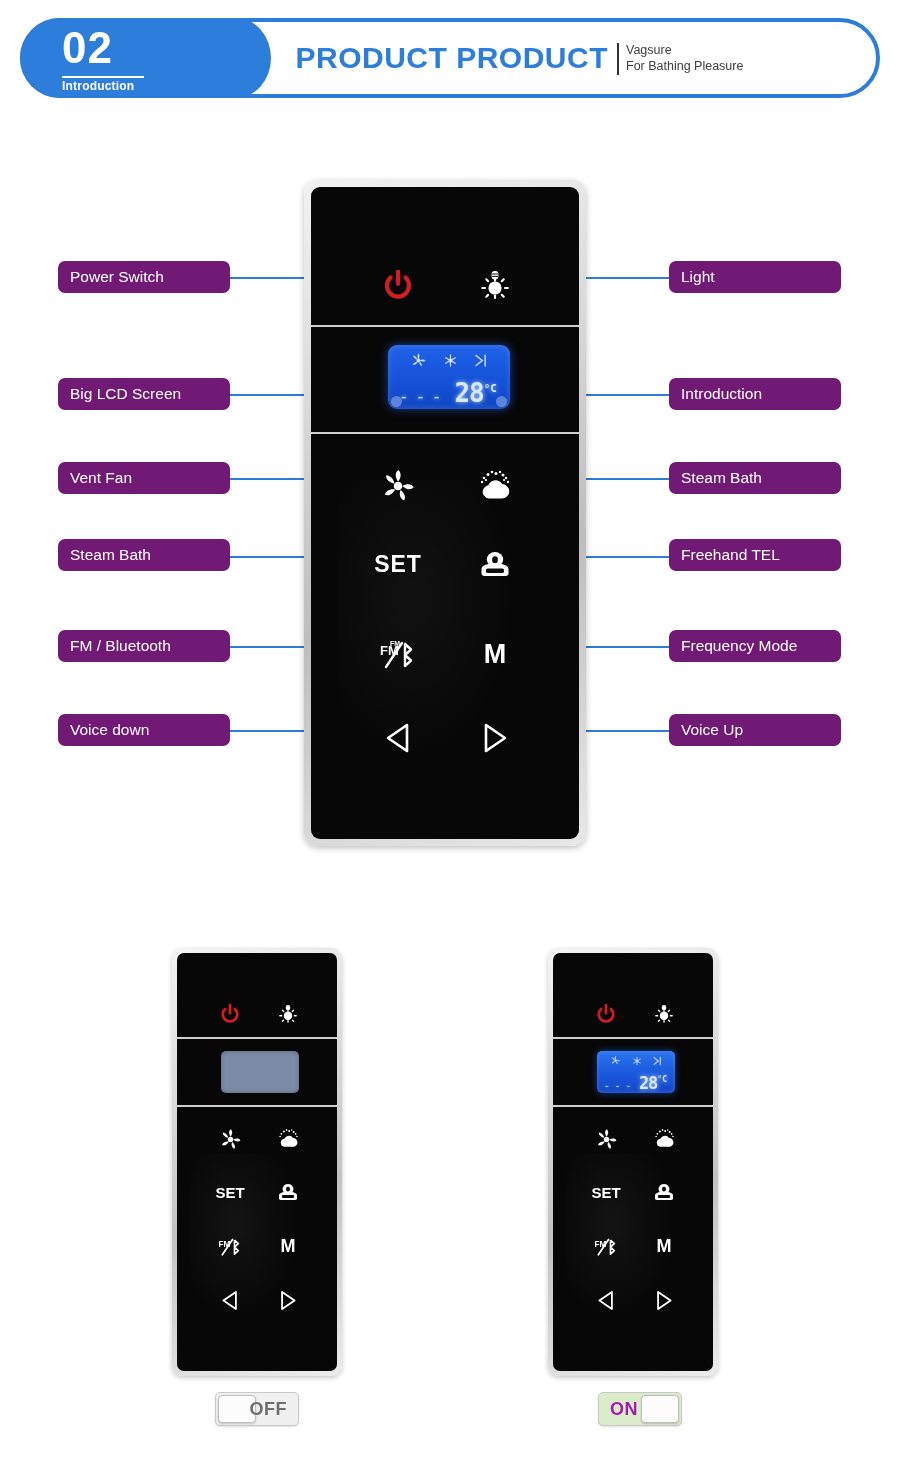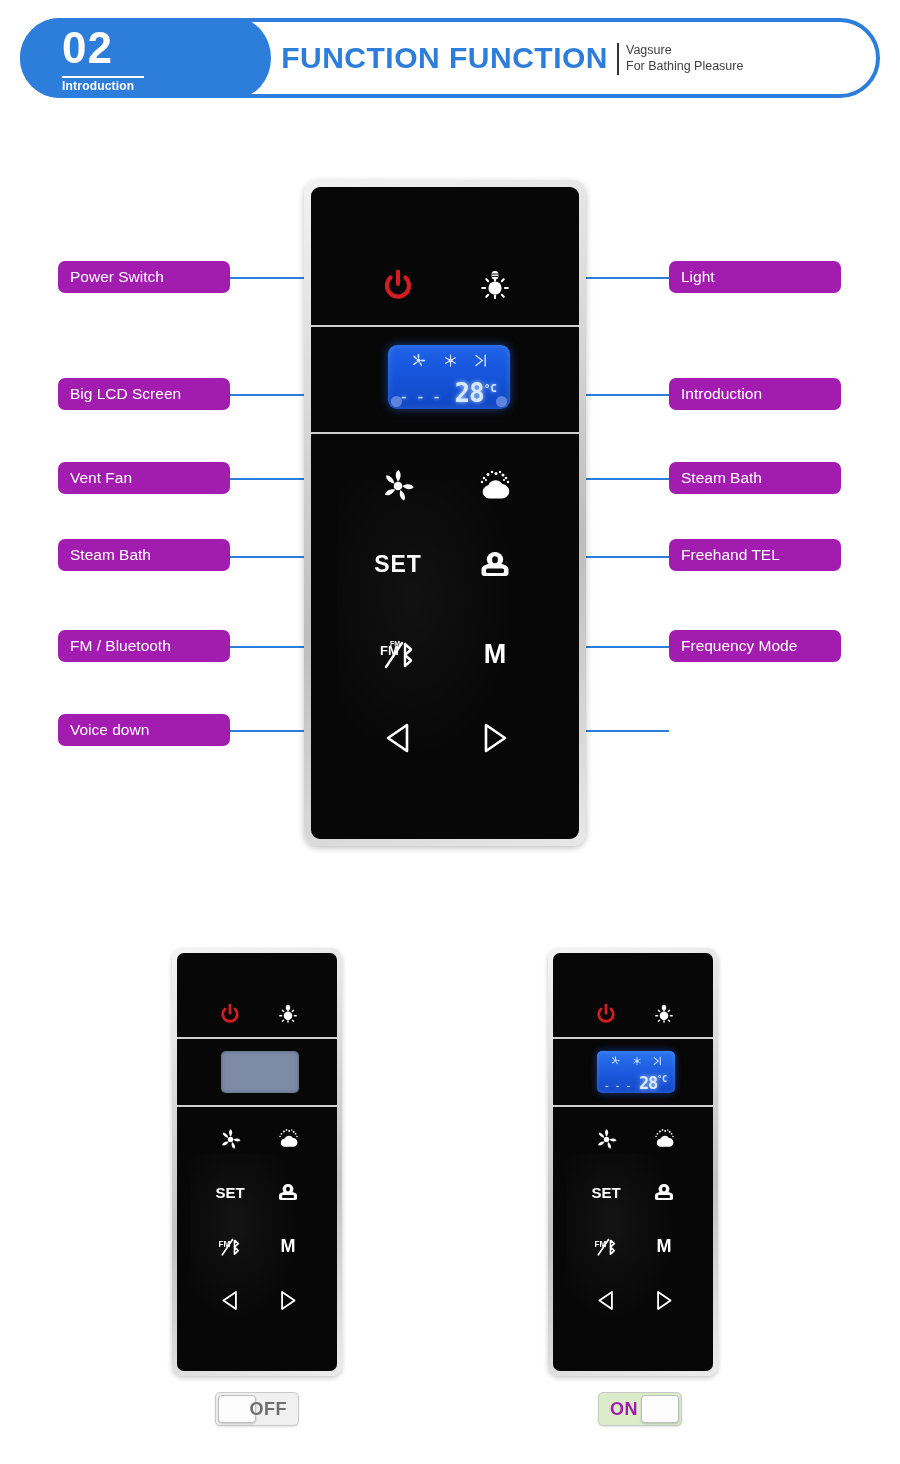--- a/index.html
+++ b/index.html
@@ -150,21 +150,21 @@
     position:absolute; height:2px; background:#2d7ddb;
   }
   .dot {
     position:absolute; width:11px; height:11px; border-radius:50%;
     background:#1565c8; border:1px solid #1f74d8;
   }
 
   
   .label {
     position:absolute; height:32px;
-    background:#a21caf;
+    background:#701a75;
     border-radius:7px;
     color:#ffffff;
     display:flex; align-items:center;
     padding:0 12px;
     font-size:15.5px;
     white-space:nowrap;
   }
   .label.left  { left:58px;  width:172px; }
   .label.right { left:669px; width:172px; }
 
@@ -253,21 +253,21 @@
 
 <div class="header">
   <div class="header-pill"></div>
 
   <div class="header-badge">
     <div class="badge-num">02</div>
     <div class="badge-rule"></div>
     <div class="badge-sub">Introduction</div>
   </div>
 
-  <div class="header-title">FUNCTION FUNCTION</div>
+  <div class="header-title">PRODUCT PRODUCT</div>
   <div class="header-divider"></div>
   <div class="header-tagline">
     <div>Vagsure</div>
     <div>For Bathing Pleasure</div>
   </div>
 </div>
 
 <div class="diagram">
 
   <div class="conn" style="left:230px; top:277px; width:140px;"></div>
@@ -466,20 +466,23 @@
     </div>
   <div class="label right" style="top:462px;">
       <span>Steam Bath</span>
     </div>
   <div class="label right" style="top:539px;">
       <span>Freehand TEL</span>
     </div>
   <div class="label right" style="top:630px;">
       <span>Frequency Mode</span>
     </div>
+  <div class="label right" style="top:714px;">
+      <span>Voice Up</span>
+    </div>
 
   <div class="remote-small" style="left:172px; top:948px;">
     <div class="glass">
       <div class="sep sep-1"></div>
       <div class="sep sep-2"></div>
 
       <div class="icon-cell" style="left:32px; top:40px; width:42px; height:42px;">
         <svg width="20" height="21" viewBox="0 0 30 32">
           <path d="M7.5 7.5 A11 11 0 1 0 22.5 7.5" fill="none" stroke="#d31d22" stroke-width="4.2" stroke-linecap="round"></path>
           <line x1="15" y1="1.5" x2="15" y2="14" stroke="#d31d22" stroke-width="4.2" stroke-linecap="round"></line>

